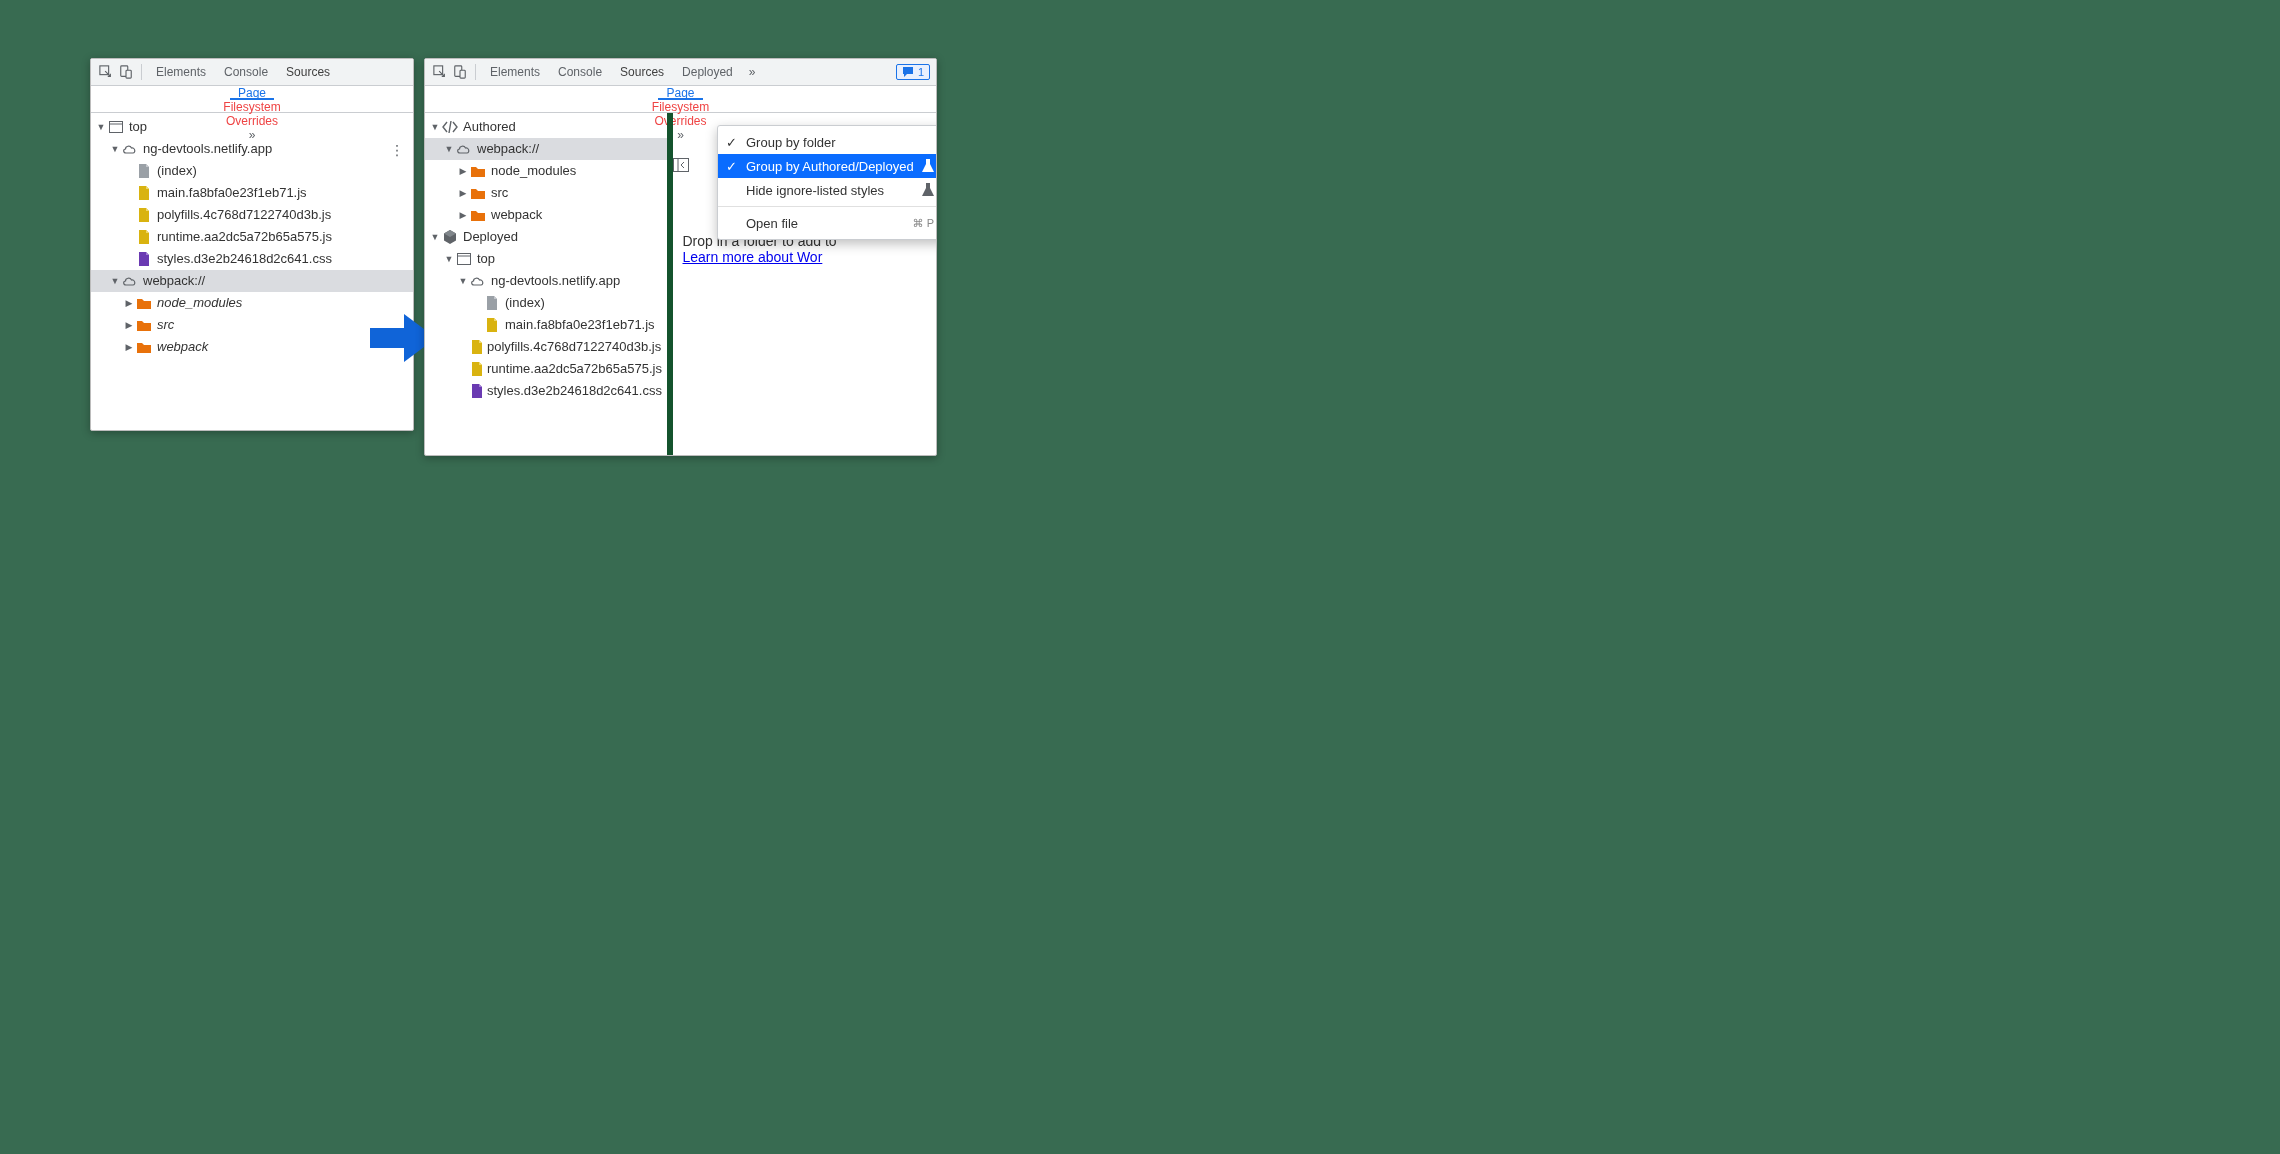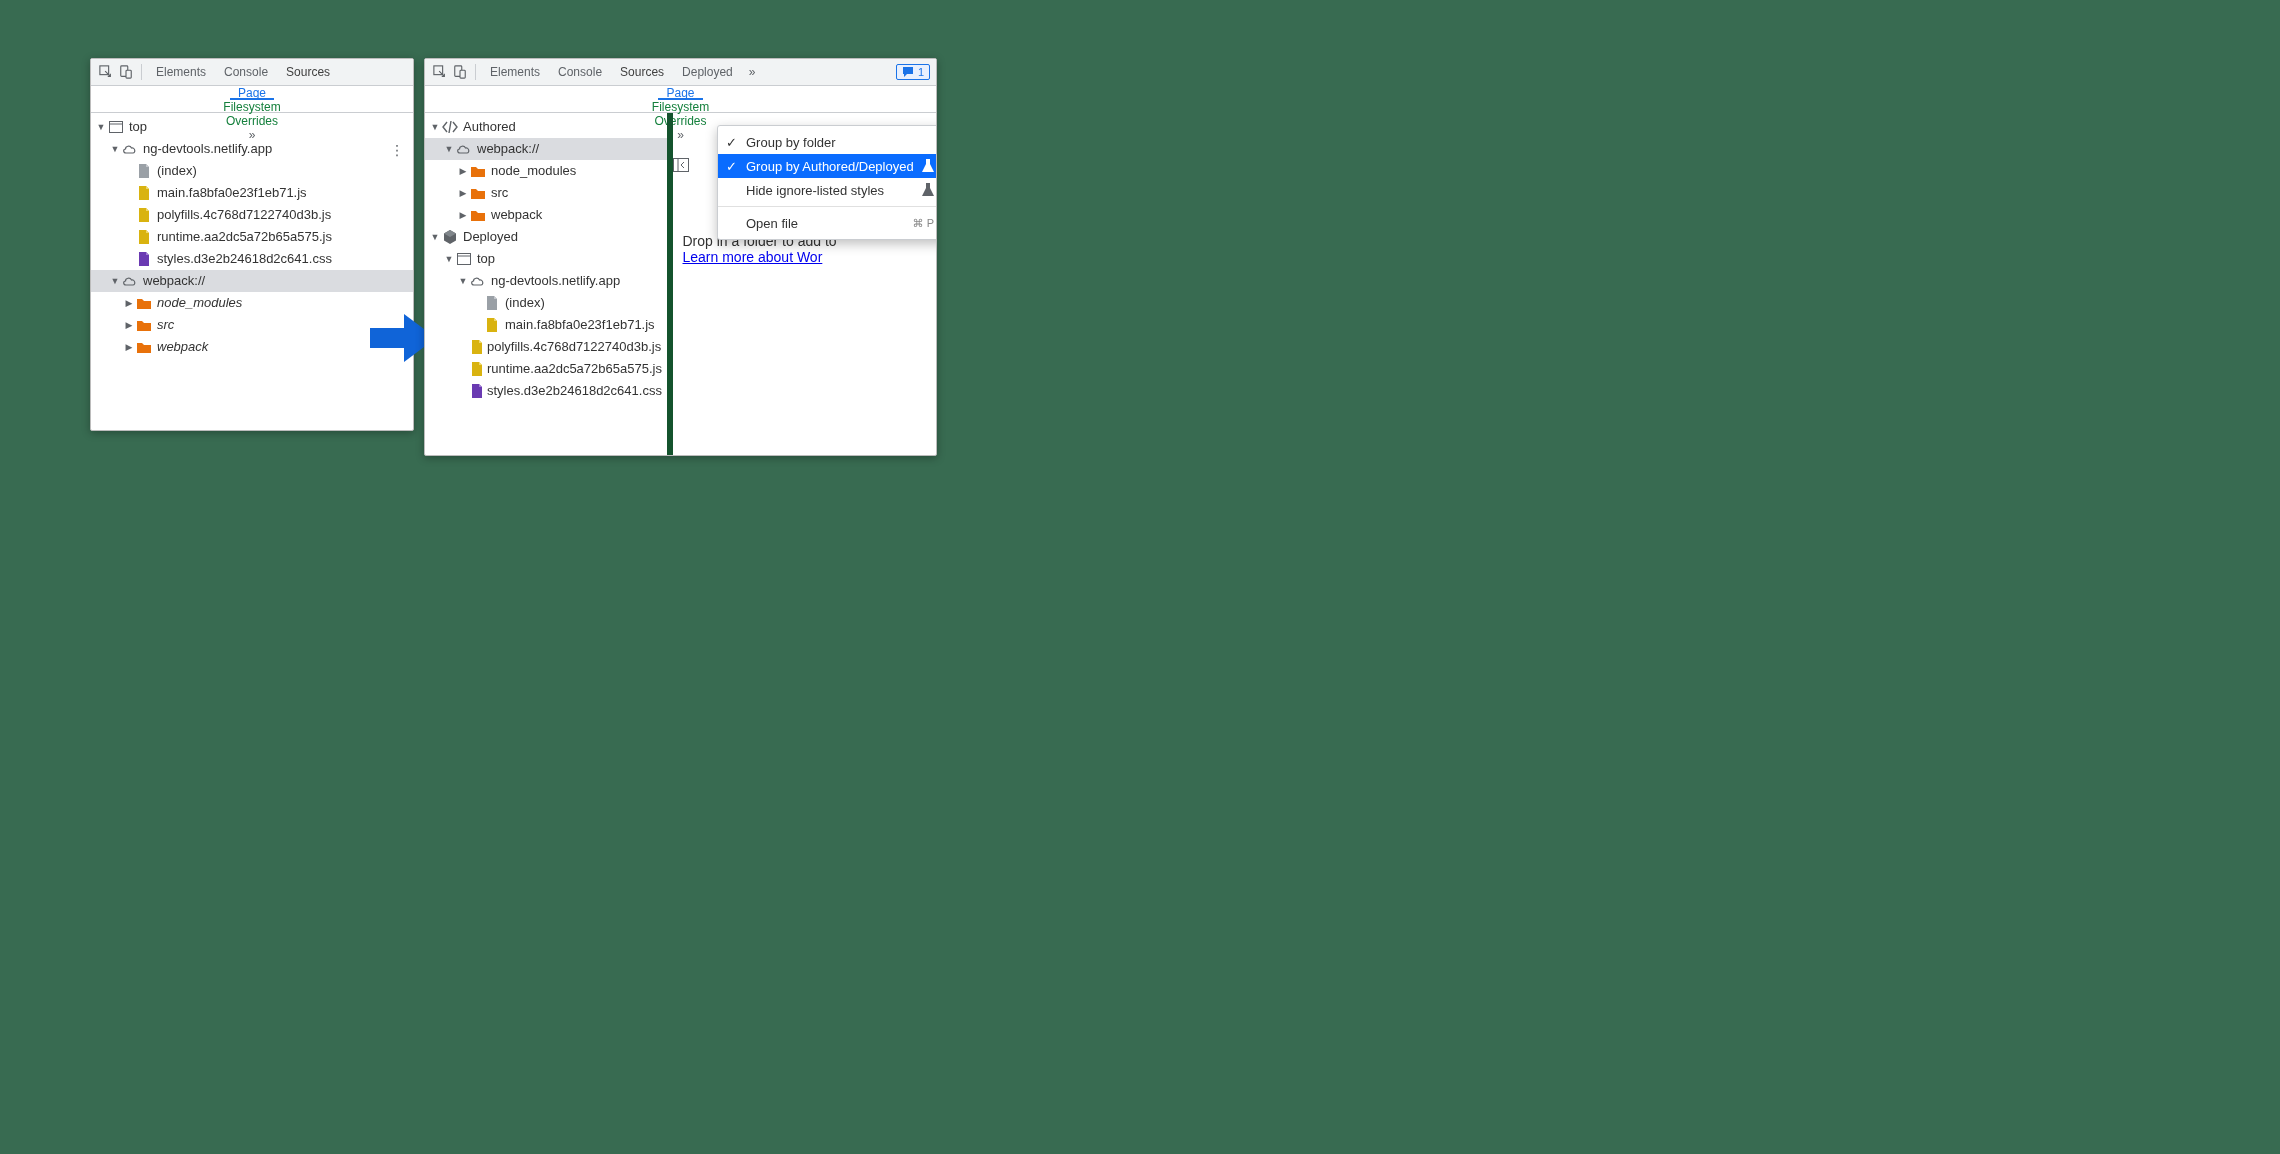--- a/index.html
+++ b/index.html
@@ -59,21 +59,21 @@
   .subbar {
     height: 27px;
     border-bottom: 1px solid #cacdd1;
     display:flex;
     align-items:center;
     padding: 0 4px;
     font-size:12px;
     position:relative;
     flex-direction:column;
   }
-  .subtab { padding: 0 8px; height:27px; display:flex; align-items:center; color:#15803d; }
+  .subtab { padding: 0 8px; height:27px; display:flex; align-items:center; color:#ef4444; }
   .subtab.active { color:#1a73e8; box-shadow: inset 0 -2px 0 #1a73e8; }
   .kebab { margin-left:auto; color:#5f6368; width:24px; text-align:center; font-size:14px;}
   .panel-toggle { width:24px; display:flex;align-items:center;justify-content:center;}
   .sub-divider{width:1px;height:18px;background:#cacdd1;margin:0 2px;}
 
   
   .tree { flex:1; overflow:auto; padding: 3px 0; font-size:13px; line-height: 1.65; }
   .row { display:flex; align-items:center; height:22px; white-space: nowrap; padding-right:8px;}
   .row.sel { background: #dadce0; }
   .arrow { width:12px; display:inline-flex; justify-content:center; color:#5f6368; font-size:9px;}

